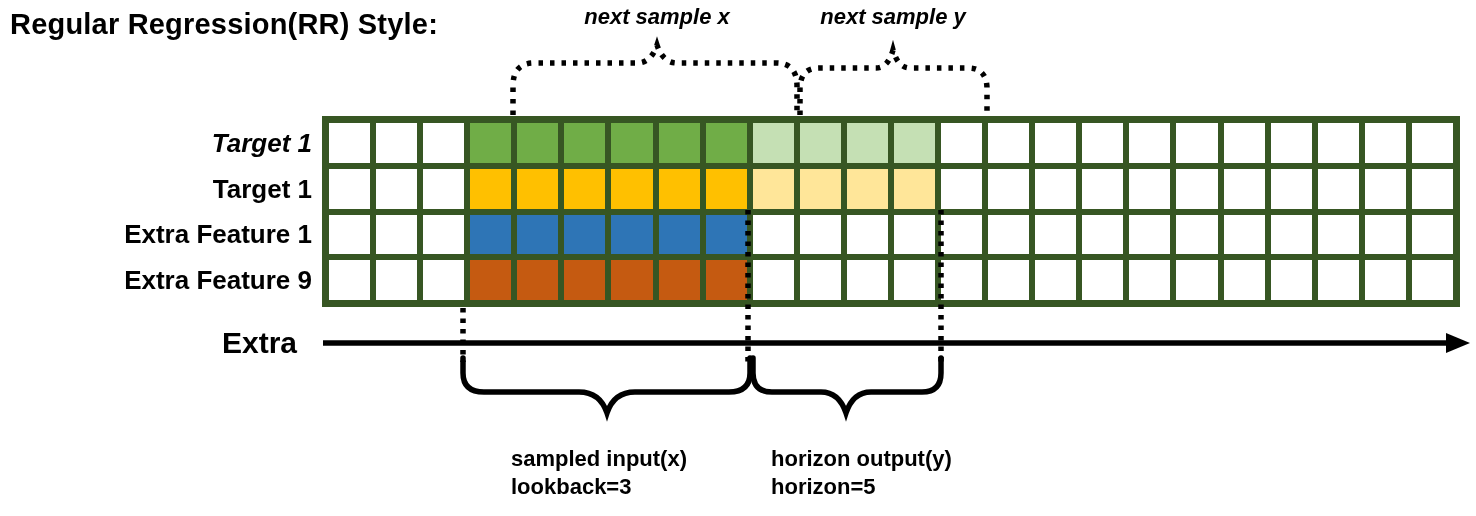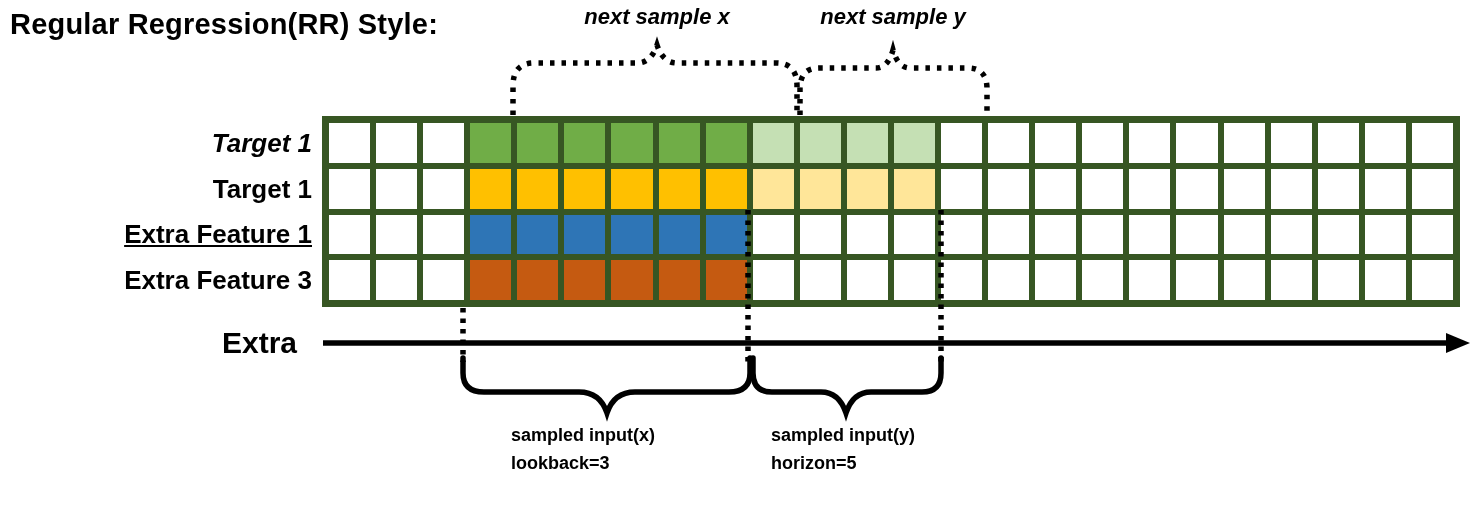--- a/index.html
+++ b/index.html
@@ -44,22 +44,23 @@
   .time-label{
     position:absolute;left:222px;top:326px;
     font-size:30px;font-weight:bold;
   }
   svg.overlay{
     position:absolute;left:0;top:0;
     pointer-events:none;
   }
   .note{
     position:absolute;
-    font-size:18px;font-weight:600;line-height:28px;
+    font-size:22px;font-weight:600;line-height:28px;
     white-space:nowrap;
+    margin-top:24px;
   }
   .note.input{left:511px;top:421px;}
   .note.output{left:771px;top:421px;}
 </style>
 </head>
 <body>
 
 <div class="canvas">
 
   <div class="title">Regular Regression(RR) Style:</div>
@@ -161,22 +162,22 @@
       <div class="cell" style="background: rgb(255, 255, 255);"></div>
       <div class="cell" style="background: rgb(255, 255, 255);"></div>
       <div class="cell" style="background: rgb(255, 255, 255);"></div>
       <div class="cell" style="background: rgb(255, 255, 255);"></div>
       <div class="cell" style="background: rgb(255, 255, 255);"></div>
       <div class="cell" style="background: rgb(255, 255, 255);"></div>
     </div>
 
   <div class="row-label" style="top:123px;font-style:italic;">Target 1</div>
   <div class="row-label" style="top:169px;">Target 1</div>
-  <div class="row-label" style="top:214px;text-decoration:underline;">Extra Feature 1</div>
-  <div class="row-label" style="top:260px;">Extra Feature 3</div>
+  <div class="row-label" style="top:214px;">Extra Feature 1</div>
+  <div class="row-label" style="top:260px;">Extra Feature 9</div>
 
   <div class="time-label">Extra</div>
 
   <svg class="overlay" width="1476" height="516" viewBox="0 0 1476 516">
 
     <path d="M 513 115 L 513 86 Q 513 63 534 63 L 637 63 Q 651 63 657 45 Q 663 63 677 63 L 776 63 Q 797 63 797 86 L 797 115" fill="none" stroke="#000" stroke-width="5.5" stroke-dasharray="4.5 7"></path>
 
     <path d="M 800 115 L 800 89 Q 800 68 819 68 L 876 68 Q 888 68 893 50 Q 898 68 910 68 L 968 68 Q 987 68 987 89 L 987 115" fill="none" stroke="#000" stroke-width="5.5" stroke-dasharray="4.5 7"></path>
 
     <line x1="463" y1="308" x2="463" y2="362" stroke="#000" stroke-width="5.5" stroke-dasharray="4.5 6"></line>
@@ -190,17 +191,17 @@
 
     <path d="M 753 358 L 753 373 Q 753 392 772 392 L 821 392 Q 839 392 846 413 Q 853 392 871 392 L 922 392 Q 941 392 941 373 L 941 358" fill="none" stroke="#000" stroke-width="5.5" stroke-linecap="round"></path>
   </svg>
 
   <div class="note input">
     <div>sampled input(x)</div>
     <div>lookback=3</div>
   </div>
 
   <div class="note output">
-    <div>sampled input(y)</div>
+    <div>horizon output(y)</div>
     <div>horizon=5</div>
   </div>
 
 </div>
 
 </body></html>

